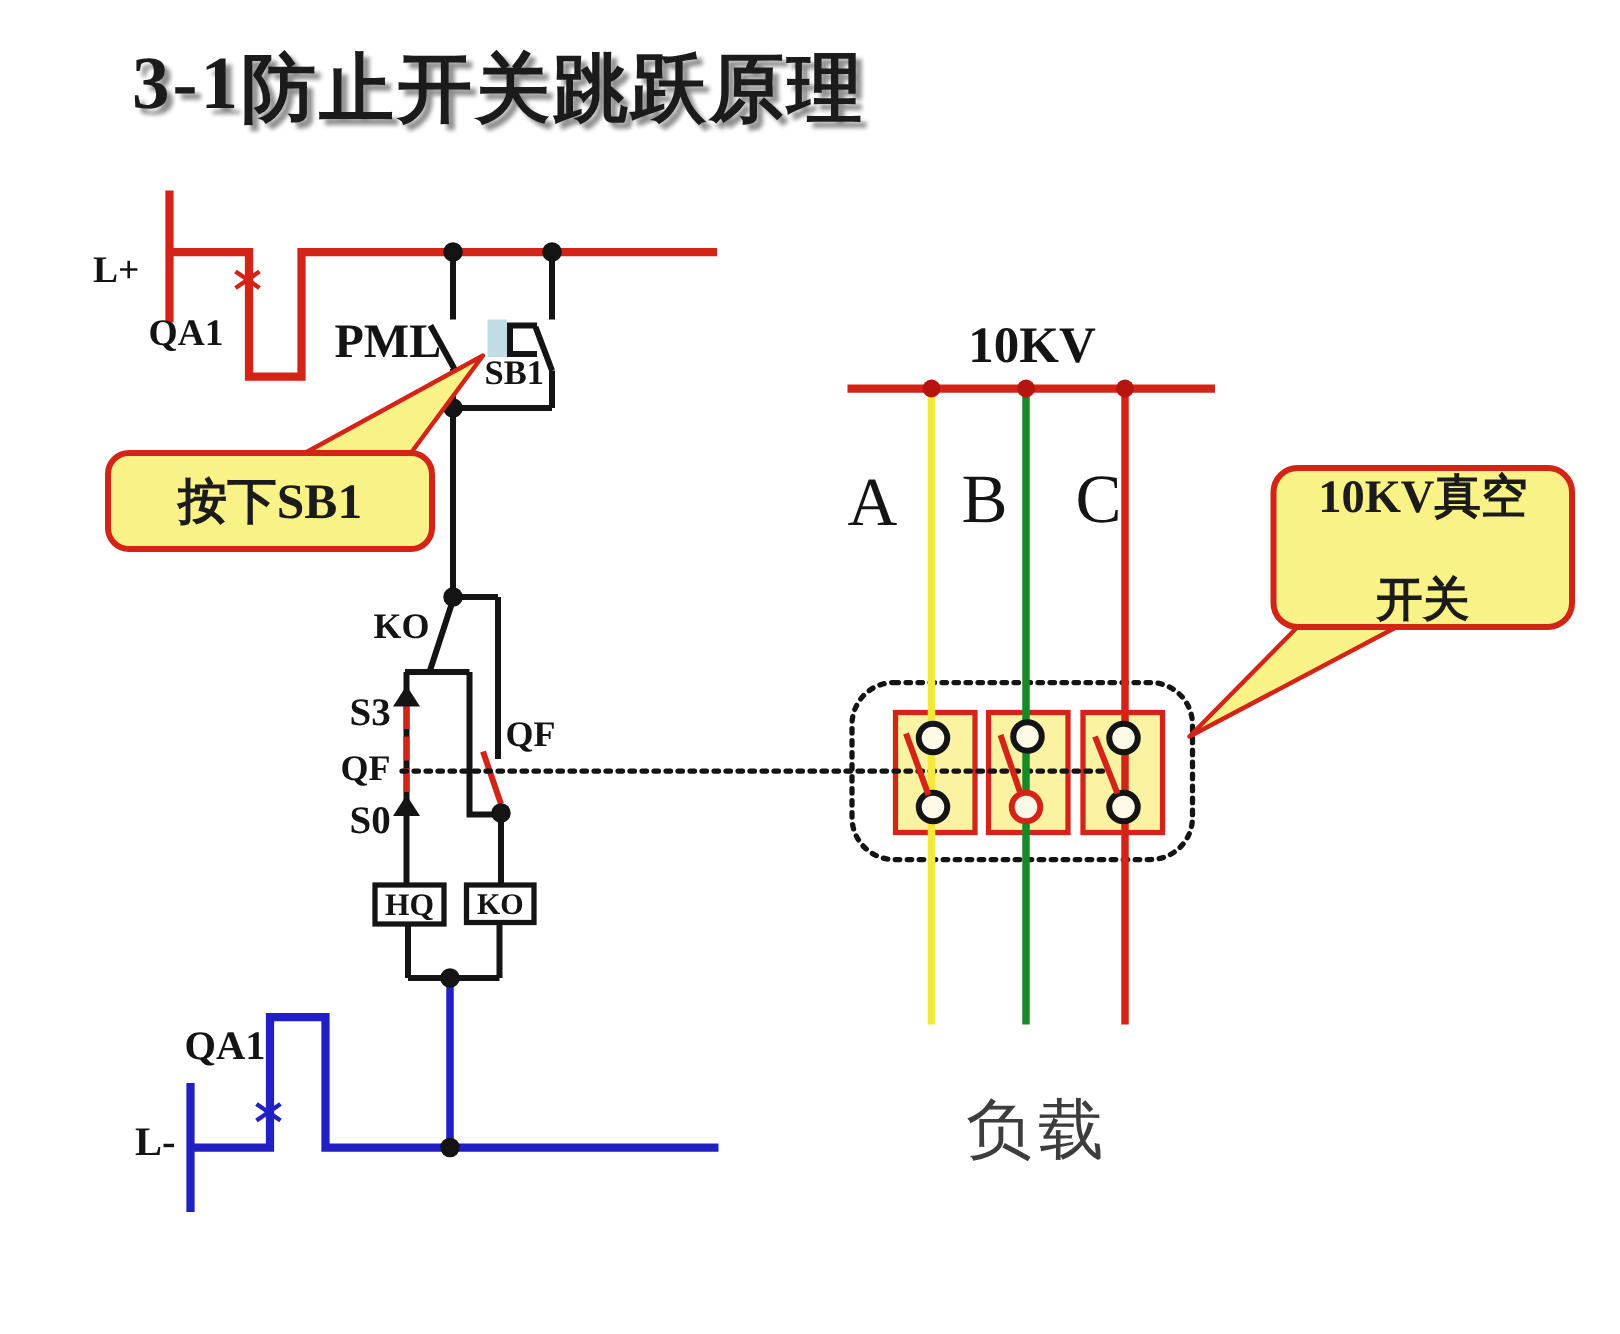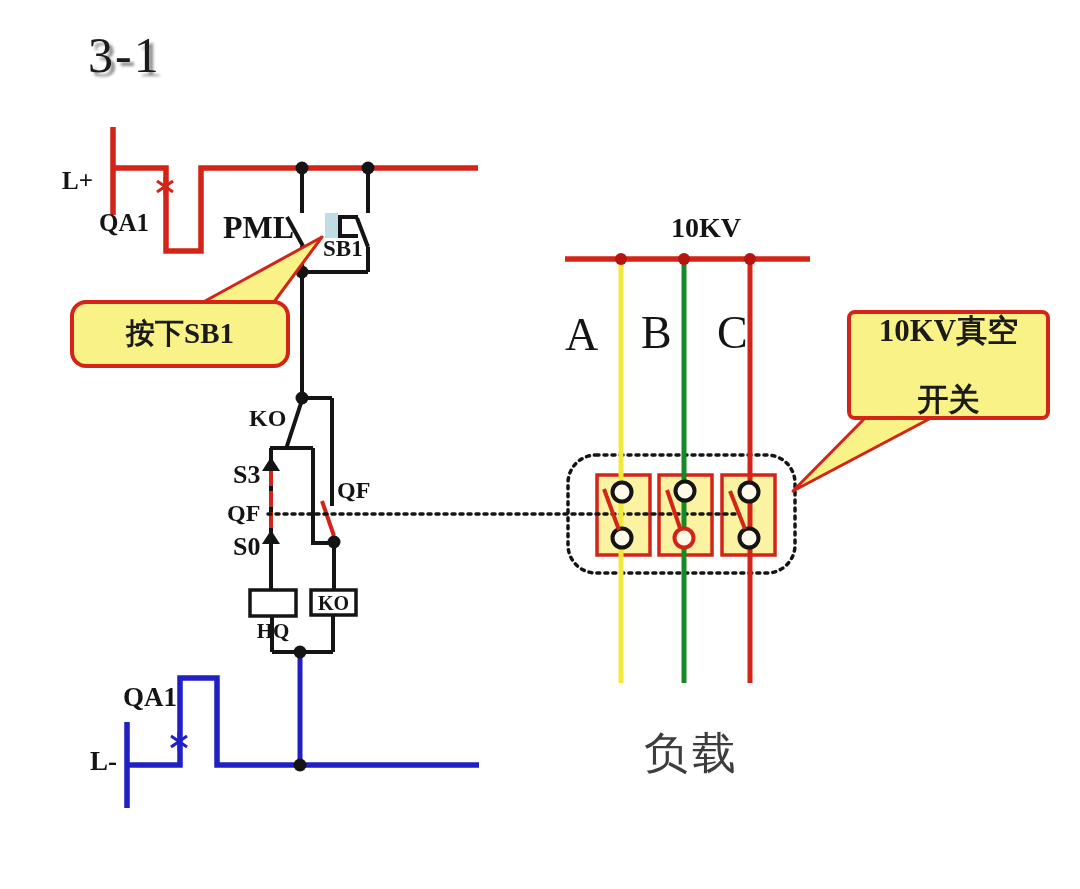--- a/index.html
+++ b/index.html
@@ -6,34 +6,34 @@
     --c-red:#d42418; --c-blue:#2020c4; --c-yellow:#f3e93a; --c-green:#168a27;
     --c-callout-fill:#f9f387; --c-cell-fill:#fbf3a2; --c-plunger:#bfdde3;
     --c-ink:#141414; --c-load-text:#3d3d3d; --c-bus-dot:#b5150e;
   }
   html,body{margin:0;padding:0;}
   body{width:1080px;height:889px;background:#ffffff;position:relative;overflow:hidden;
        font-family:"Liberation Serif", serif;color:var(--c-ink);}
   #diagram-svg{position:absolute;left:0;top:0;width:1080px;height:889px;}
   .lbl{position:absolute;font-weight:bold;color:var(--c-ink);white-space:nowrap;line-height:1;}
   .title-row{position:absolute;left:88px;top:26px;display:flex;
-             font-size:50px;font-weight:normal;color:#1b1b1b;
+             font-size:50px;font-weight:bold;color:#1b1b1b;
              text-shadow:4px 4px 3px #8f8f8f;letter-spacing:2px;}
   .boxlbl{display:flex;align-items:center;justify-content:center;font-weight:bold;}
   .bubble{position:absolute;background:var(--c-callout-fill);
           border:4px solid var(--c-red);display:flex;align-items:center;justify-content:center;
           text-align:center;font-weight:bold;color:#1b1b1b;}
-  #bubble-press{left:70px;top:300px;width:212px;height:60px;border-radius:16px;font-size:29px;}
-  #bubble-vacuum{left:847px;top:310px;width:195px;height:102px;border-radius:8px;
+  #bubble-press{left:70px;top:300px;width:212px;height:60px;border-radius:16px;font-size:33px;}
+  #bubble-vacuum{left:847px;top:310px;width:195px;height:102px;border-radius:18px;
                  font-size:31px;flex-direction:column;line-height:1.4;gap:25px;}
   .phase-lbl{font-weight:normal;font-size:46px;}
   #load-lbl{position:absolute;left:644px;top:724px;font-size:44px;font-weight:normal;
             color:var(--c-load-text);font-family:Liberation Mono, monospace;letter-spacing:4px;}
   #tenkv-lbl{position:absolute;left:636px;top:212px;width:104px;text-align:center;
-             font-size:28px;font-weight:600;margin-left:18px;}
+             font-size:34px;font-weight:600;}
 </style>
 </head>
 <body>
 
 <svg id="diagram-svg" viewBox="0 0 1080 889">
 
   <g fill="none" stroke-linecap="butt">
 
     <path d="M113,127 V215 M113,168 H166 V251 H201 V168 H478" stroke="var(--c-red)" stroke-width="5.5"></path>
     <g stroke="var(--c-red)" stroke-width="3">
@@ -107,32 +107,33 @@
       <path d="M604,489 L619,530 M667,490 L681,531 M730,491 L745,529"></path>
     </g>
   </g>
 
   <polygon points="196,306 271,306 322,237" fill="var(--c-callout-fill)" stroke="var(--c-red)" stroke-width="3" stroke-linejoin="round"></polygon>
   <polygon points="866,417 933,417 793,491" fill="var(--c-callout-fill)" stroke="var(--c-red)" stroke-width="3" stroke-linejoin="round"></polygon>
 </svg>
 
 <div class="title-row">
   <span>3-1</span>
+  <span>防止开关跳跃原理</span>
 </div>
 
 <div class="lbl" style="left:62px;top:168px;font-size:25px;">L+</div>
 <div class="lbl" style="left:99px;top:210px;font-size:25px;">QA1</div>
 <div class="lbl" style="left:223px;top:211px;font-size:32px;">PML</div>
 <div class="lbl" style="left:323px;top:237px;font-size:23px;text-align:right;">SB1</div>
 <div class="lbl" style="left:249px;top:406px;font-size:24px;">KO</div>
 <div class="lbl" style="left:233px;top:462px;font-size:26px;">S3</div>
 <div class="lbl" style="left:227px;top:501px;font-size:24px;">QF</div>
 <div class="lbl" style="left:233px;top:534px;font-size:26px;">S0</div>
 <div class="lbl" style="left:337px;top:478px;font-size:24px;">QF</div>
-<div class="lbl boxlbl" style="left:250px;top:618px;width:46px;height:26px;font-size:21px;">HQ</div>
+<div class="lbl boxlbl" style="left:250px;top:590px;width:46px;height:26px;font-size:21px;">HQ</div>
 <div class="lbl boxlbl" style="left:311px;top:590px;width:45px;height:25px;font-size:20px;">KO</div>
 <div class="lbl" style="left:123px;top:684px;font-size:27px;">QA1</div>
 <div class="lbl" style="left:90px;top:748px;font-size:27px;">L-</div>
 
 <div id="tenkv-lbl">10KV</div>
 <div class="lbl phase-lbl" style="left:565px;top:312px;">A</div>
 <div class="lbl phase-lbl" style="left:641px;top:310px;">B</div>
 <div class="lbl phase-lbl" style="left:717px;top:310px;">C</div>
 <div id="load-lbl">负载</div>
 

